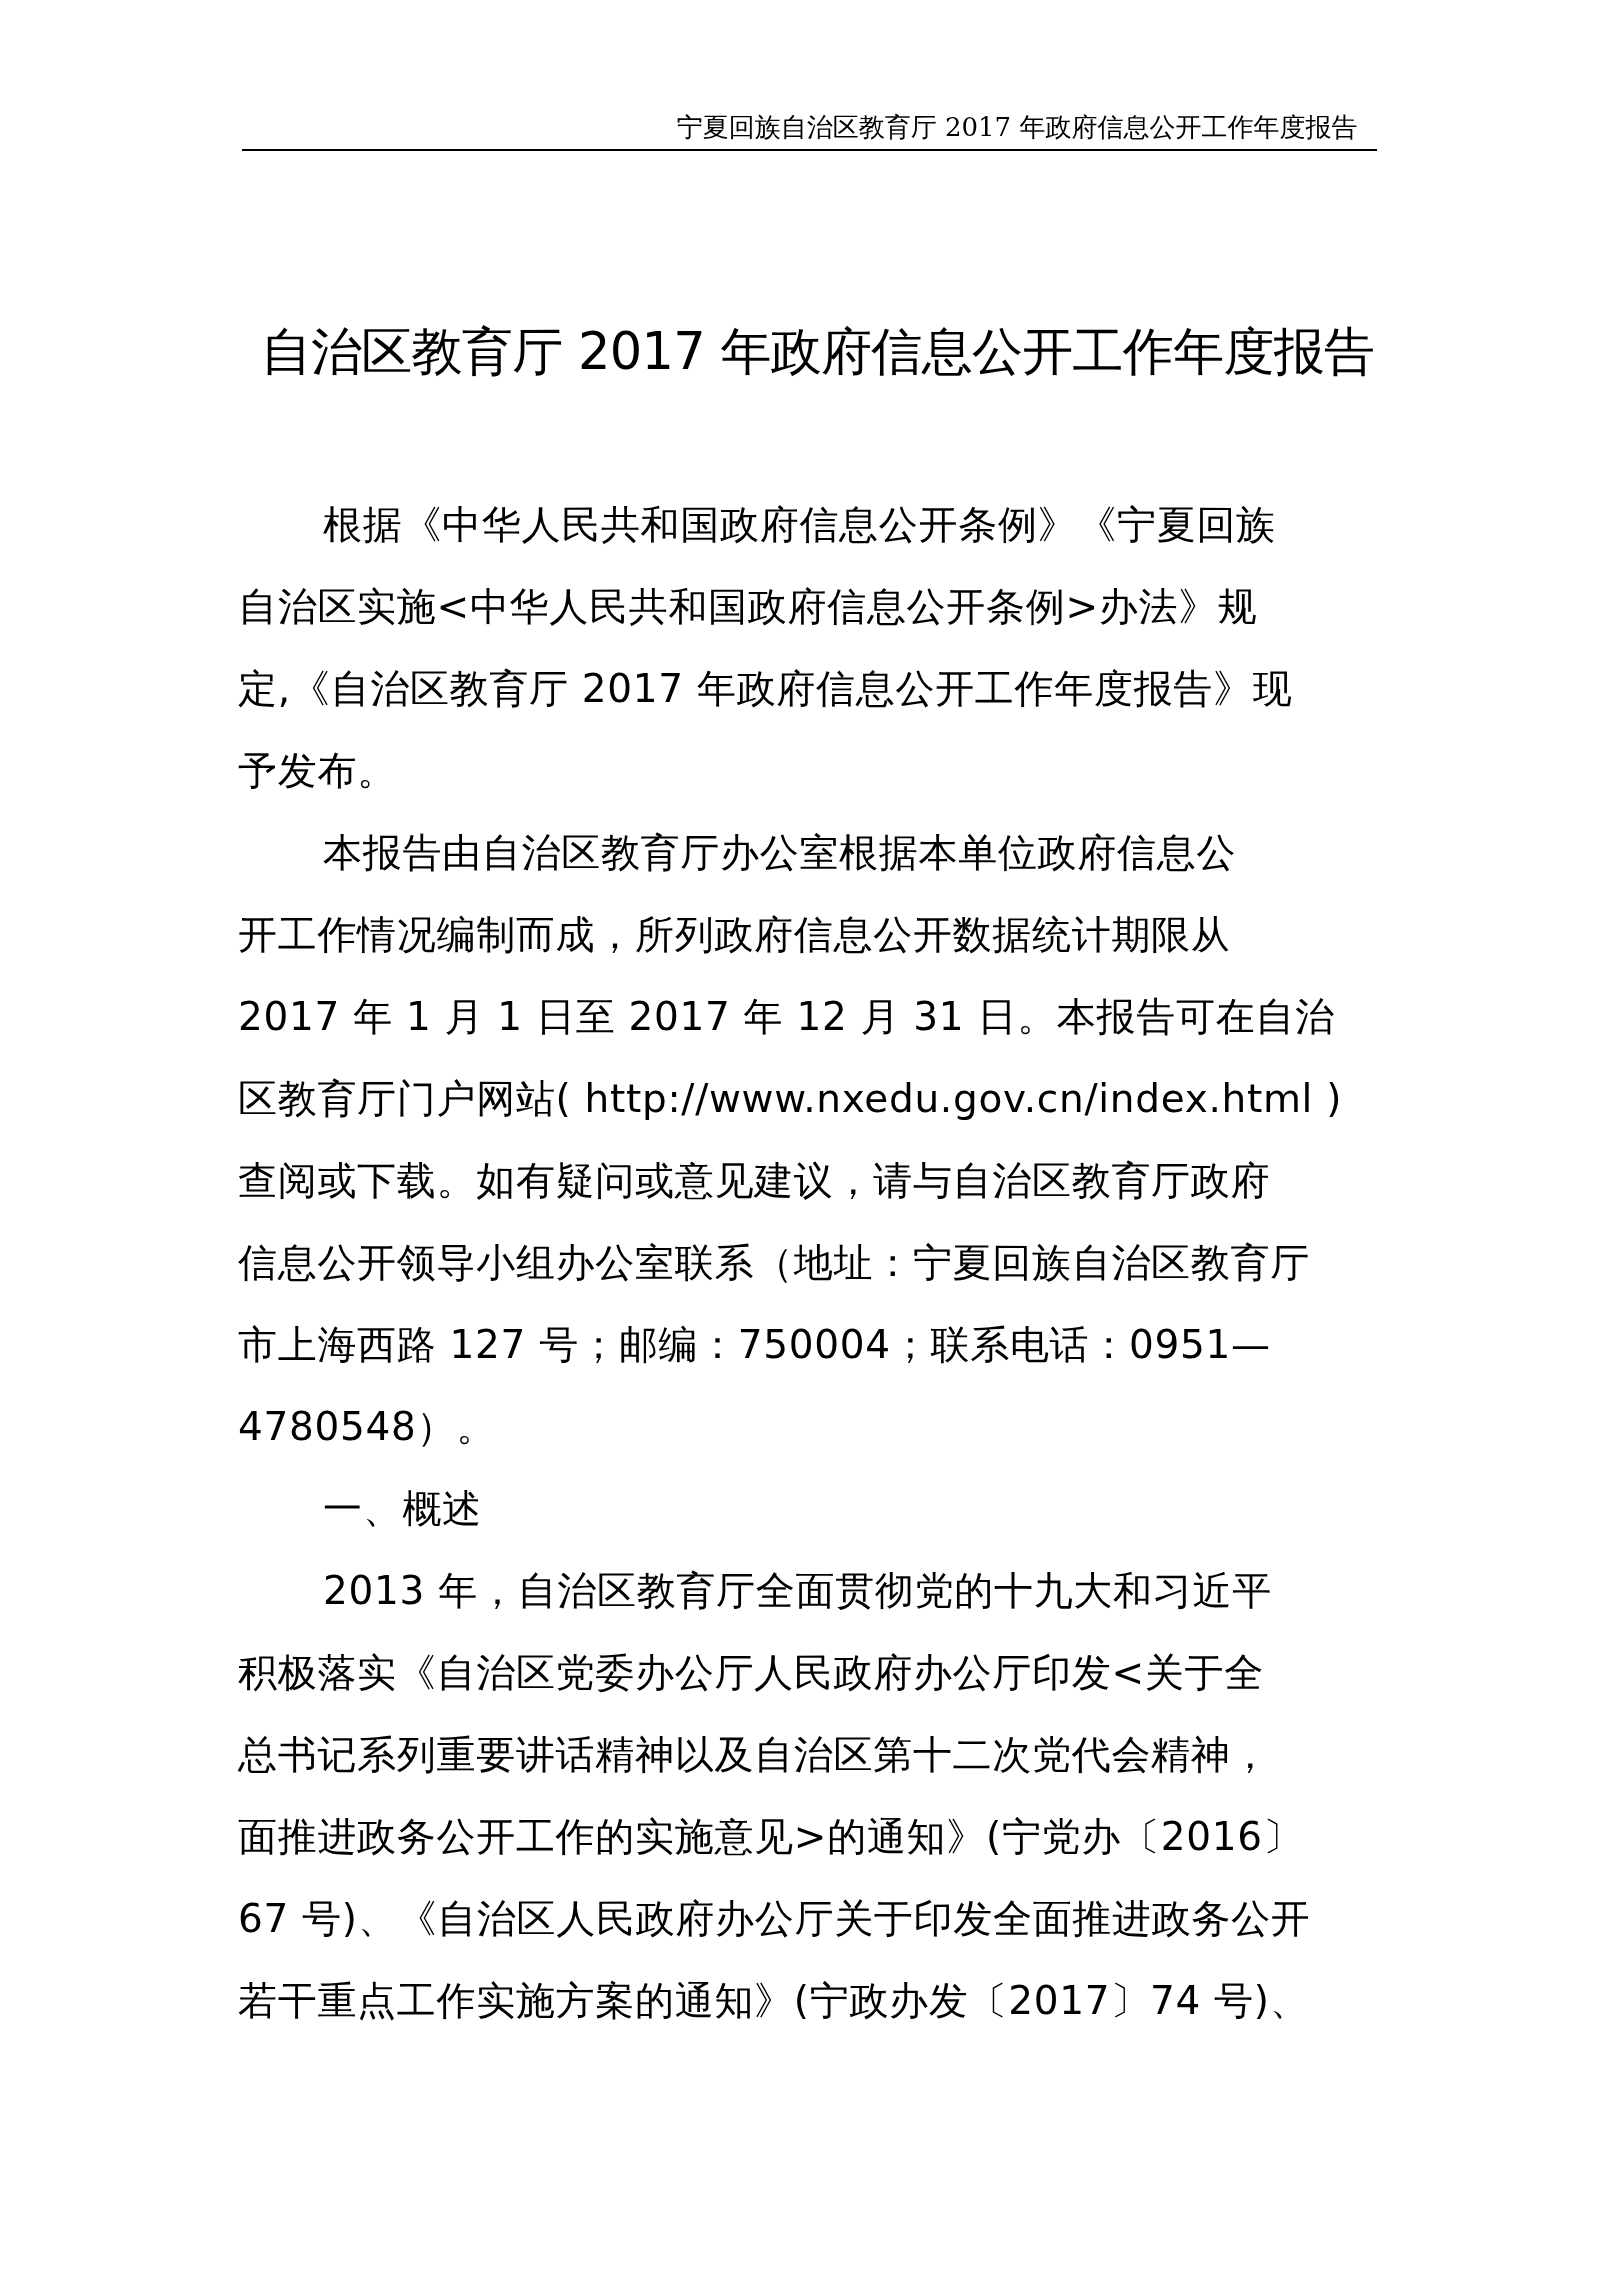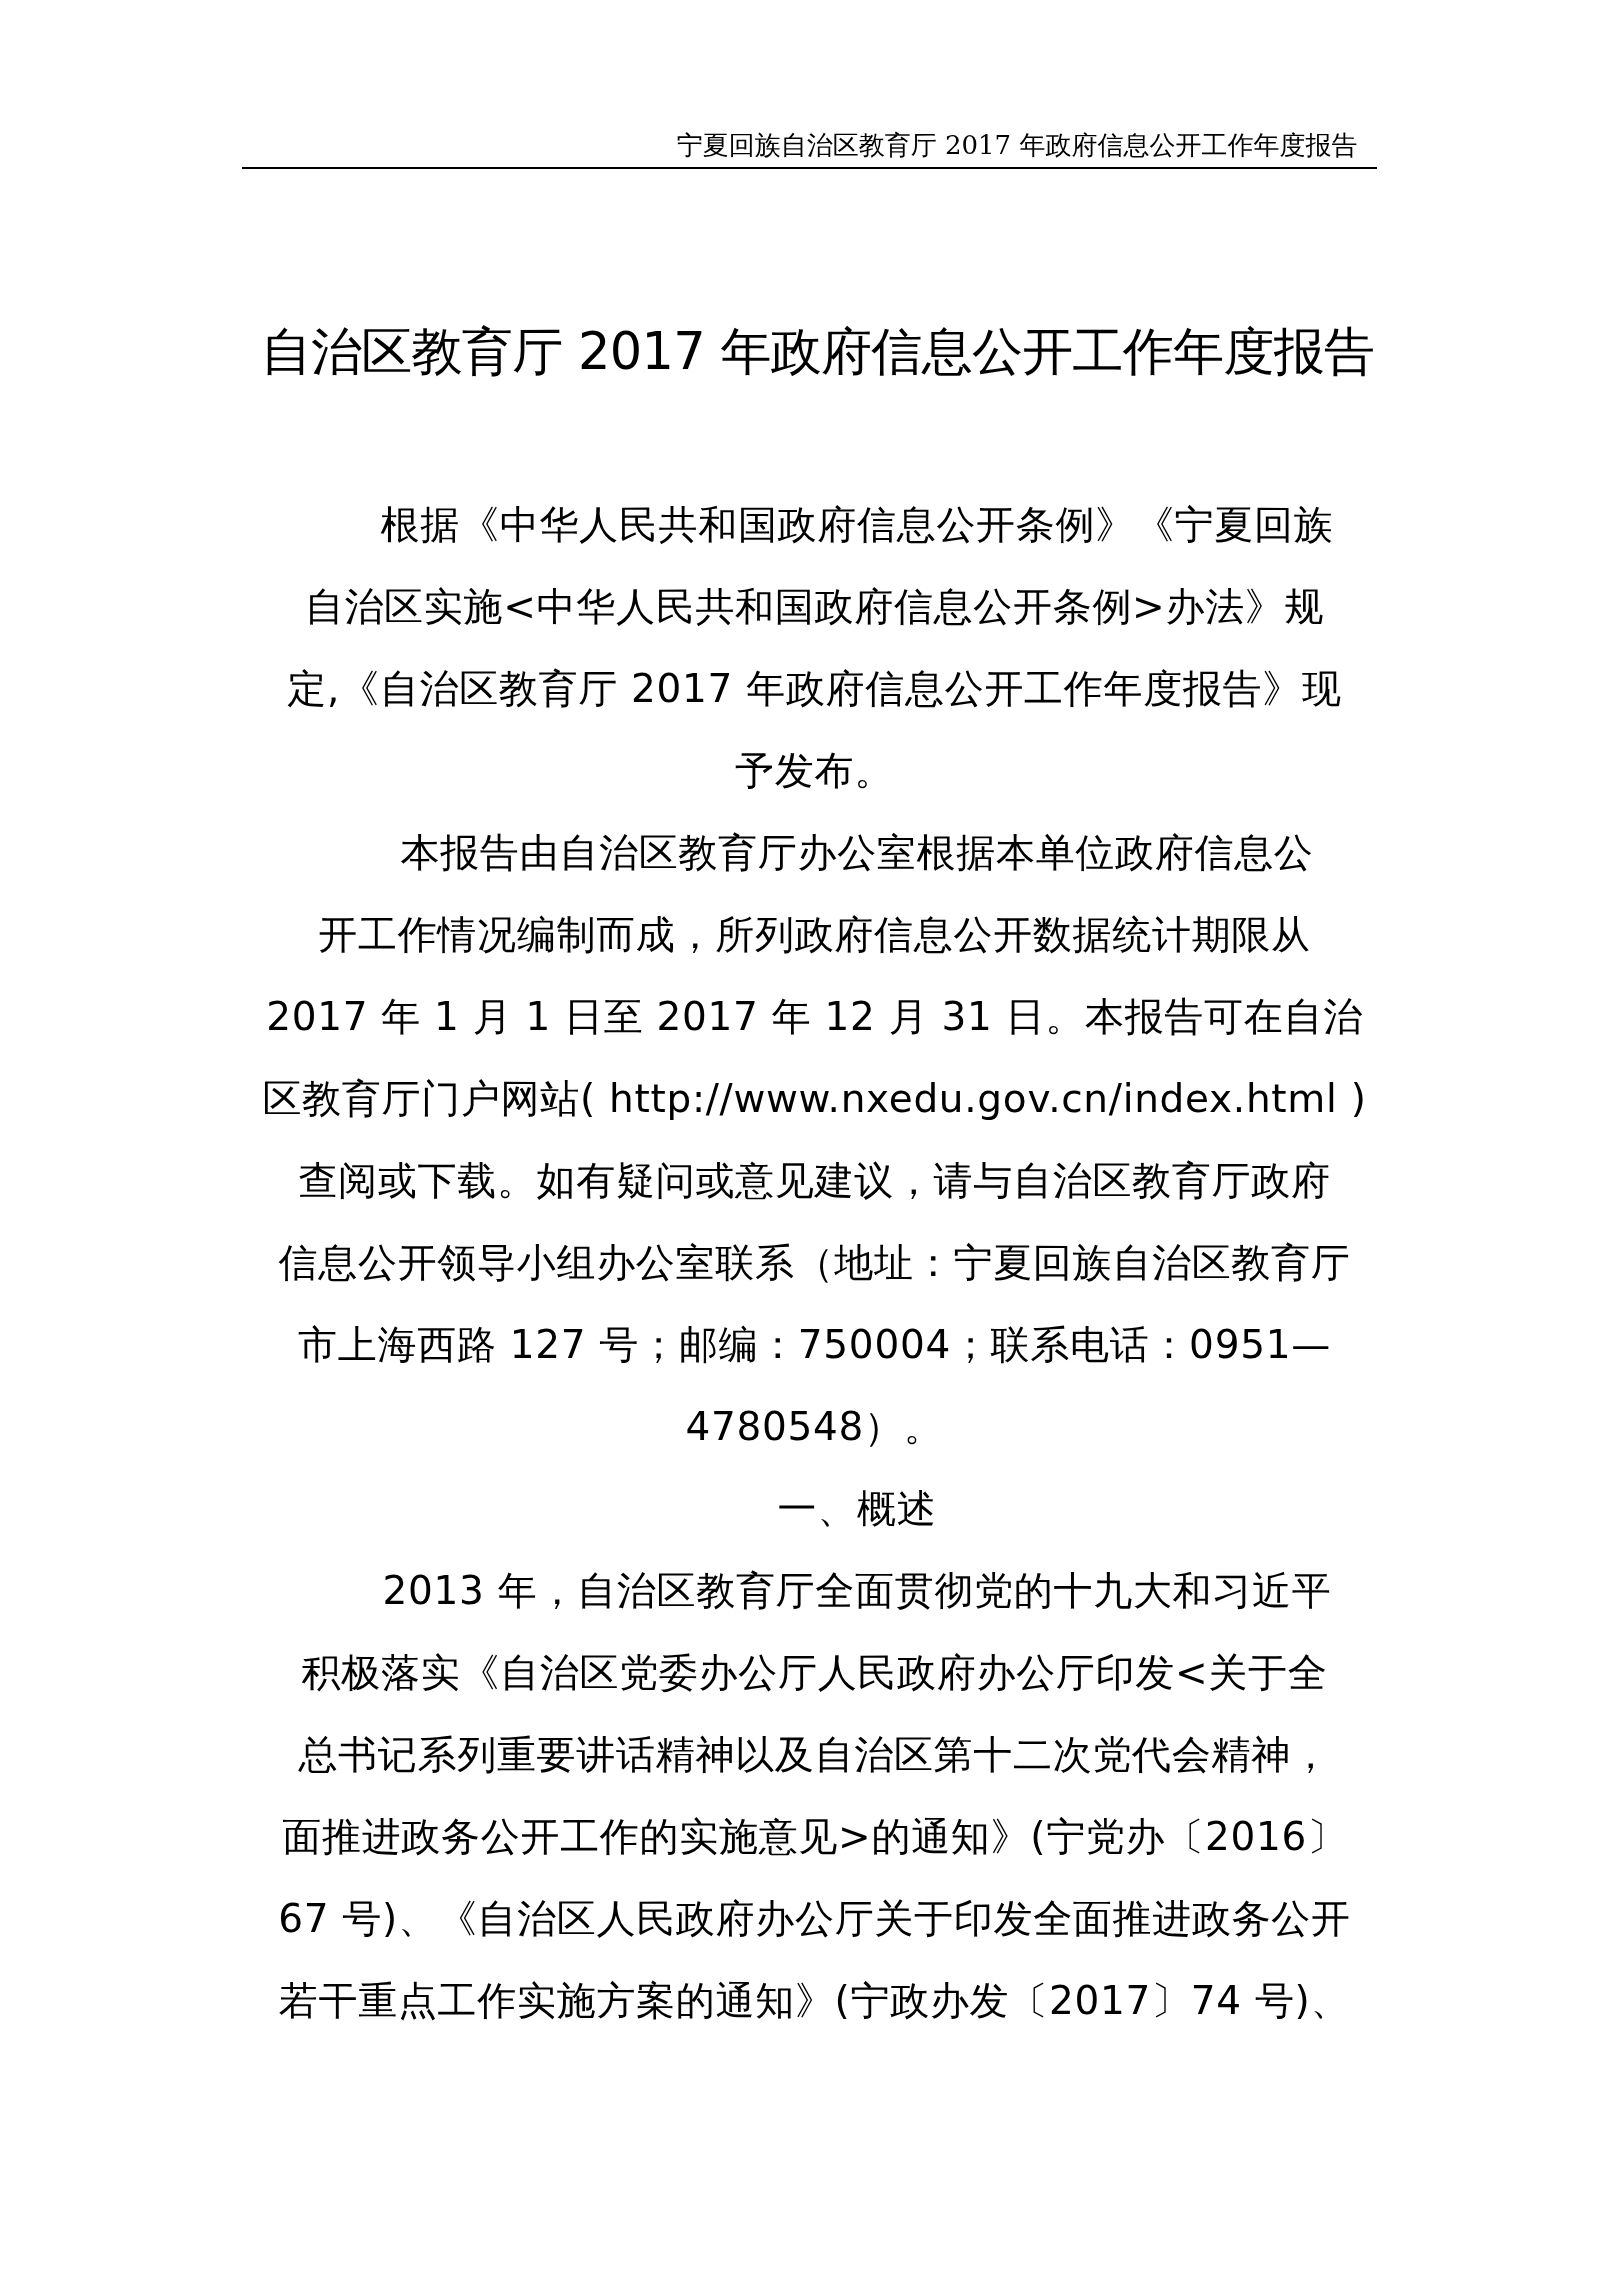--- a/index.html
+++ b/index.html
@@ -1,24 +1,24 @@
 <!DOCTYPE html>
 <html style="font-size:10.5px"><head>
 <meta charset="utf-8">
 <style>
   html, body { margin: 0; padding: 0; background: #ffffff; }
   body { width: 1623px; height: 2295px; position: relative; overflow: hidden;
          font-family: "DejaVu Sans", "Liberation Sans", sans-serif; color: #000; }
-  .page-header { position: absolute; left: 242px; top: 128px; width: 1135px; }
+  .page-header { position: absolute; left: 242px; top: 110px; width: 1135px; }
   .running-head { text-align: right; font-family: "DejaVu Serif", "Liberation Serif", serif;
                   font-size: 26px; line-height: 35px; padding-right: 19.6px; white-space: nowrap; }
   .header-rule { height: 2px; background: #000; margin-top: 3.9px; }
   .doc-title { position: absolute; left: 242px; top: 308px; width: 1135px; text-align: center;
                font-size: 51px; line-height: 72px; white-space: nowrap; letter-spacing: -0.7px; }
-  .body-text { position: absolute; left: 245px; top: 484px; width: 1139px; text-align: center; }
+  .body-text { position: absolute; left: 238px; top: 484px; width: 1139px; }
   .line { font-size: 39px; line-height: 82px; height: 82px; white-space: nowrap;
           letter-spacing: 0.7px; }
   .indent { padding-left: 85px; }
 </style>
 </head>
 <body>
 
 <div class="page-header">
   <div class="running-head">宁夏回族自治区教育厅 2017 年政府信息公开工作年度报告</div>
   <div class="header-rule"></div>

